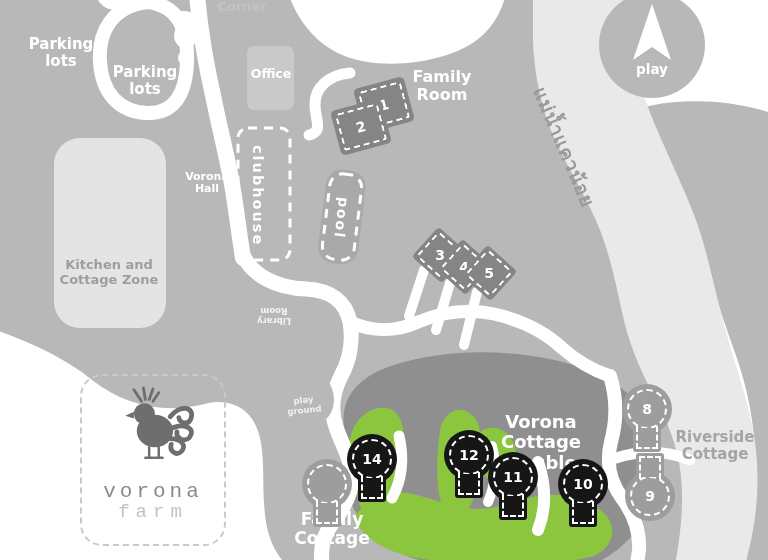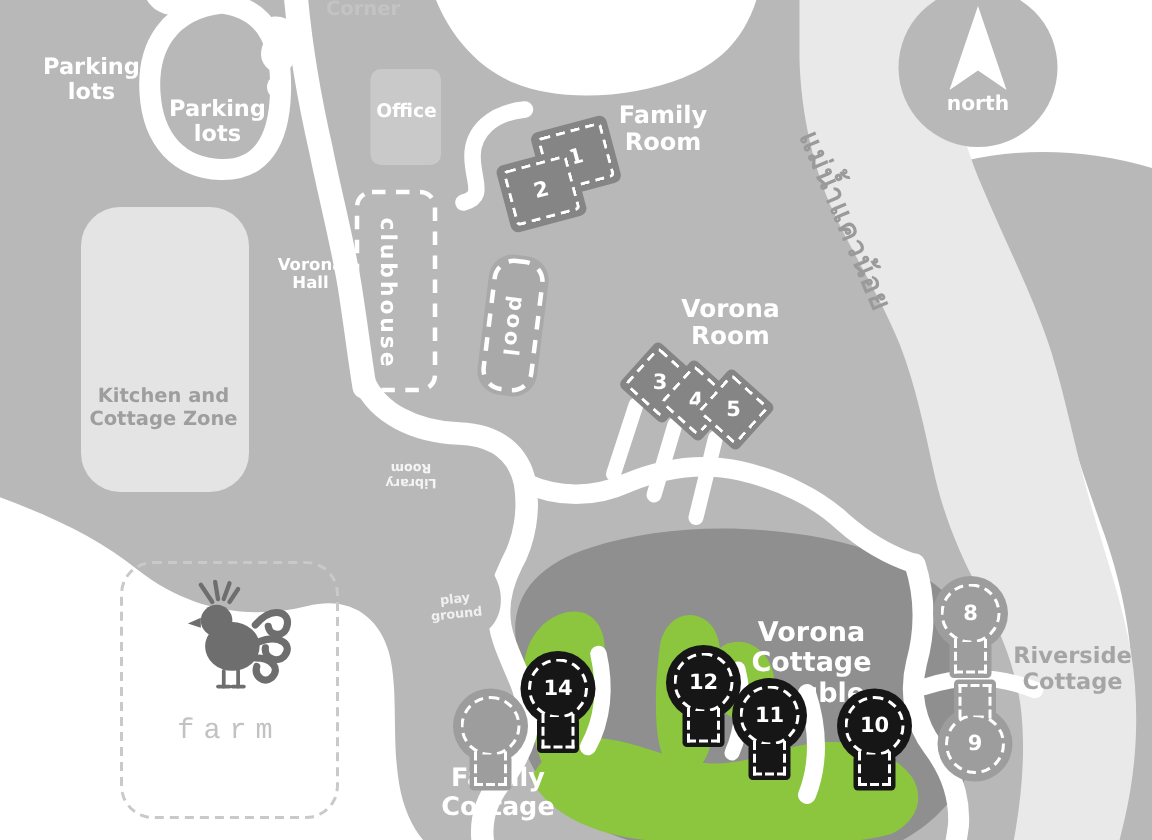--- a/index.html
+++ b/index.html
@@ -122,26 +122,25 @@
   </svg>
 
   <div class="lbl faint" style="left:190px;top:0;width:80px;font-size:13px;padding-left:12px;">Corner</div>
   <div class="lbl w" style="left:24px;top:36px;width:74px;font-size:15px;">Parking lots</div>
   <div class="lbl w" style="left:108px;top:64px;width:74px;font-size:15px;">Parking lots</div>
   <div class="lbl w" style="left:246px;top:67px;width:50px;font-size:12.5px;">Office</div>
   <div class="lbl w" style="left:408px;top:68px;width:68px;font-size:16px;">Family Room</div>
   <div class="lbl w" style="left:180px;top:171px;width:54px;font-size:11px;">Vorona Hall</div>
   <div class="lbl w vert" style="left:250px;top:140px;height:112px;font-size:14.5px;">clubhouse</div>
   <div class="lbl w vert" style="left:333px;top:188px;height:60px;font-size:14px;transform:rotate(7deg);">pool</div>
-  <div class="lbl w" style="left:452px;top:197px;width:70px;font-size:16.5px;">Vorona Room</div>
   <div class="lbl g" style="left:58px;top:258px;width:102px;font-size:13px;">Kitchen and Cottage Zone</div>
   <div class="lbl w" style="left:250px;top:306px;width:48px;font-size:8.5px;opacity:.85;transform:rotate(180deg);font-weight:bold;">Library Room</div>
   <div class="lbl w" style="left:283px;top:396px;width:42px;font-size:8.5px;opacity:.8;transform:rotate(-6deg);font-weight:bold;">play ground</div>
   <div class="thai">แม่น้ำแควน้อย</div>
-  <div class="lbl w" style="left:622px;top:62px;width:60px;font-size:13.5px;font-weight:bold;">north</div>
+  <div class="lbl w" style="left:622px;top:62px;width:60px;font-size:13.5px;font-weight:bold;">play</div>
   <div class="lbl w" style="left:476px;top:379px;width:130px;font-size:18px;line-height:1.13;margin-top:33px;">Vorona Cottage Double</div>
   <div class="lbl g" style="left:664px;top:429px;width:102px;font-size:15px;color:#a5a5a5;">Riverside Cottage</div>
   <div class="lbl w" style="left:292px;top:510px;width:80px;font-size:17px;">Family Cottage</div>
 
   <div class="sq" style="left:358px;top:82px;">
     <span class="num">1</span>
   </div>
   <div class="sq" style="left:335px;top:104px;">
     <span class="num">2</span>
   </div>
@@ -207,16 +206,17 @@
         <path d="M70,44 C85,38 95,46 88,54 C83,59 74,55 75,48"></path>
         <path d="M68,55 C80,55 86,63 79,69 C74,73 67,68 69,61"></path>
       </g>
       <g stroke="#6e6e6e" stroke-width="2.6" stroke-linecap="round">
         <path d="M46,64 L46,75"></path>
           <path d="M56,64 L56,75"></path>
         <path d="M42,75 L50,75"></path>
           <path d="M52,75 L60,75"></path>
       </g>
     </svg>
+    <div class="logo-name">vorona</div>
     <div class="logo-sub">farm</div>
   </div>
 
 </div>
 
 </body></html>

